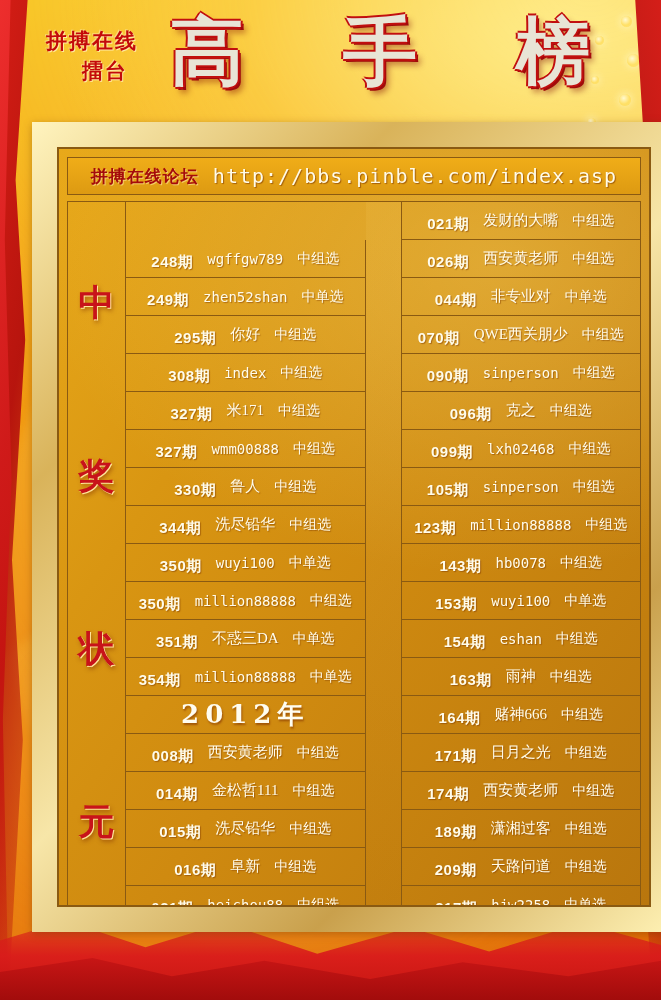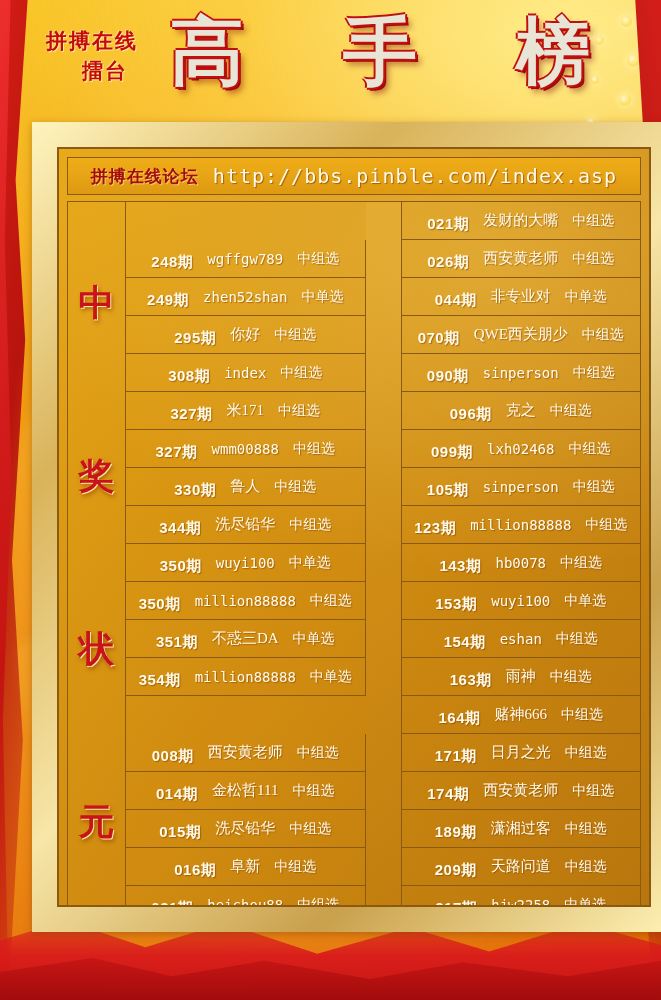--- a/index.html
+++ b/index.html
@@ -486,20 +486,23 @@
             <span class="kind">中单选</span>
           </div>
         </div>
         <div class="cell" style="grid-area: 13 / 4; height: 38px;">
           <div class="row-entry">
             <span class="period">163期</span>
             <span class="user cjk">雨神</span>
             <span class="kind">中组选</span>
           </div>
         </div>
+        <div class="cell" style="grid-area: 14 / 2; height: 38px;">
+          <div class="yearcell">2012年</div>
+        </div>
         <div class="cell" style="grid-area: 14 / 4; height: 38px;">
           <div class="row-entry">
             <span class="period">164期</span>
             <span class="user cjk">赌神666</span>
             <span class="kind">中组选</span>
           </div>
         </div>
         <div class="cell" style="grid-area: 15 / 2; height: 38px;">
           <div class="row-entry">
             <span class="period">008期</span>

